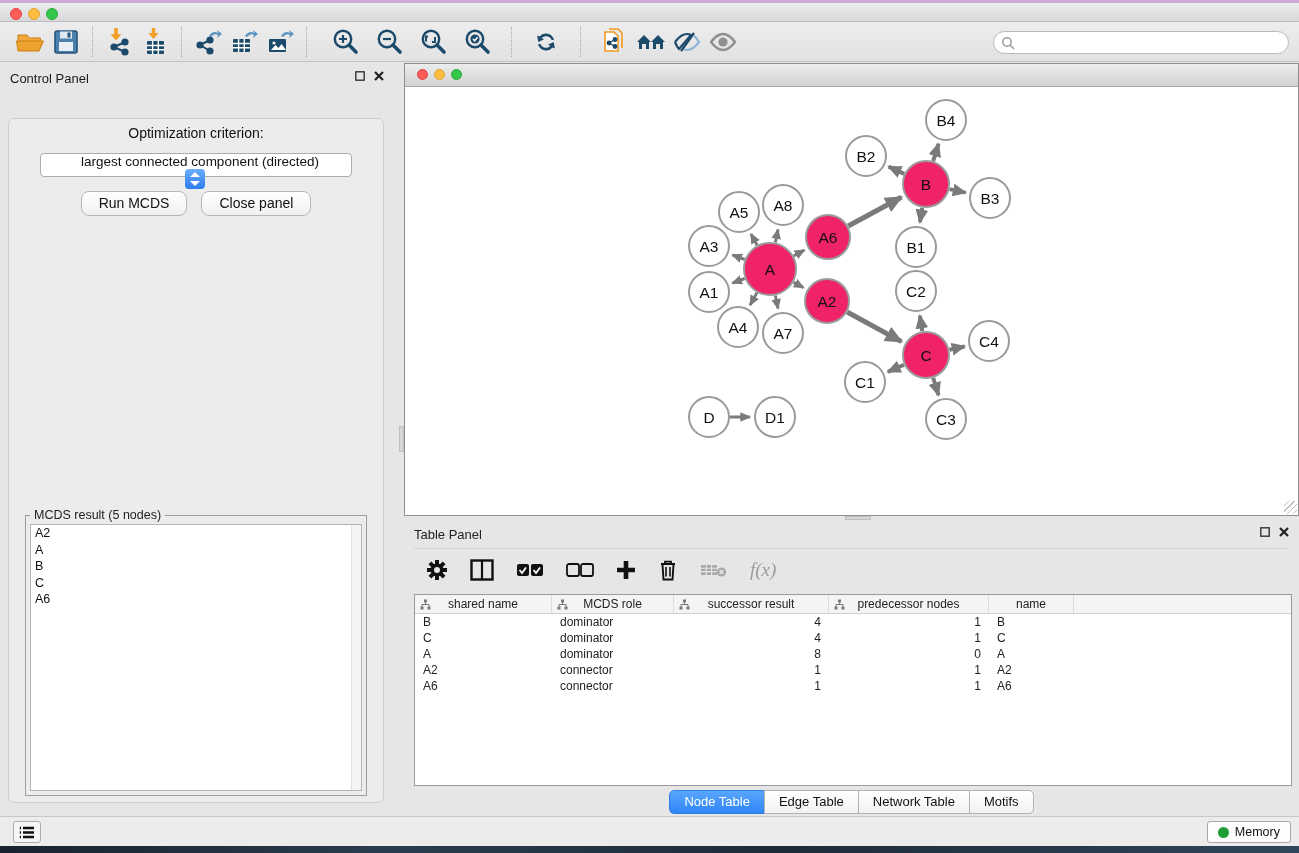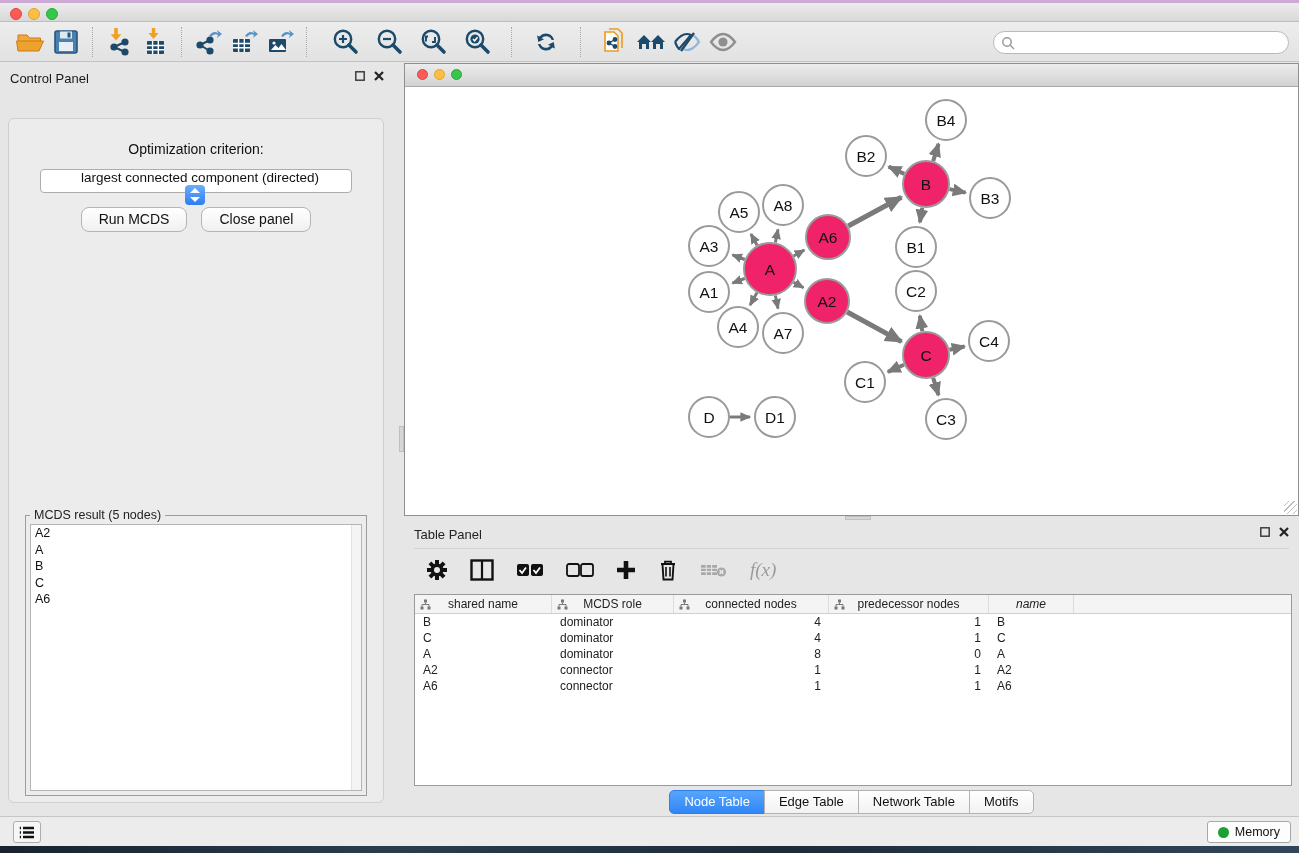--- a/index.html
+++ b/index.html
@@ -32,21 +32,21 @@
   .panel-head { position:absolute; left:10px; top:9px; font-size:13px; color:#1a1a1a; }
   .panel-ctrls { position:absolute; right:8px; top:9px; display:flex; gap:9px; align-items:center; }
   .seg-tabs { position:absolute; left:0; right:0; top:33px; display:flex; justify-content:center; }
   .seg-tab { padding:3px 13px 4px; background:linear-gradient(#ffffff,#f2f2f2); border:1px solid #b2b2b2;
     margin-left:-1px; font-size:13px; color:#111; }
   .seg-tab:first-child { border-radius:5px 0 0 5px; margin-left:0; }
   .seg-tab:last-child { border-radius:0 5px 5px 0; }
   .seg-tab.sel { background:linear-gradient(#59a5fc,#2f86f6); border-color:#2f7fe8; color:#fff; }
   .cp-body { position:absolute; left:8px; right:8px; top:56px; bottom:13px;
     background:#ececec; border:1px solid #cfcfcf; border-radius:6px; }
-  .opt-label { text-align:center; margin-top:22px; font-size:14px; color:#111; }
+  .opt-label { text-align:center; margin-top:6px; font-size:14px; color:#111; }
   .select-box { margin:12px auto 0; width:312px; height:24px; background:#fff; border:1px solid #adadad;
     border-radius:4px; display:flex; align-items:center; position:relative;flex-direction:column; }
   .select-box .val { flex:1; padding-left:8px; font-size:13.5px; color:#111; white-space:nowrap; }
   .stepper { width:20px; height:20px; margin-right:2px; border-radius:4px;
     background:linear-gradient(#6caefc,#2e7ef0); position:relative; flex:0 0 auto; }
   .stepper:before, .stepper:after { content:""; position:absolute; left:5px; border-left:5px solid transparent; border-right:5px solid transparent; }
   .stepper:before { top:3px; border-bottom:5px solid #fff; }
   .stepper:after { bottom:3px; border-top:5px solid #fff; }
   .btn-row { display:flex; justify-content:center; gap:14px; margin-top:14px; }
   .mac-btn { background:linear-gradient(#ffffff,#f0f0f0); border:1px solid #b5b5b5; border-radius:8px;
@@ -509,32 +509,32 @@
             </svg>
             <span>MCDS role</span>
           </div>
           <div class="dt-hcell" style="width: 155px;">
             <svg class="hicon" width="11" height="11" viewBox="0 0 11 11">
               <rect x="4" y="0.5" width="3" height="3" fill="#777"></rect>
               <rect x="0.5" y="7.5" width="3" height="3" fill="#777"></rect>
               <rect x="7.5" y="7.5" width="3" height="3" fill="#777"></rect>
               <path d="M5.5 3.5 v2 M2 7.5 v-2 h7 v2" fill="none" stroke="#777" stroke-width="1"></path>
             </svg>
-            <span>connected nodes</span>
+            <span>successor result</span>
           </div>
           <div class="dt-hcell" style="width: 160px;">
             <svg class="hicon" width="11" height="11" viewBox="0 0 11 11">
               <rect x="4" y="0.5" width="3" height="3" fill="#777"></rect>
               <rect x="0.5" y="7.5" width="3" height="3" fill="#777"></rect>
               <rect x="7.5" y="7.5" width="3" height="3" fill="#777"></rect>
               <path d="M5.5 3.5 v2 M2 7.5 v-2 h7 v2" fill="none" stroke="#777" stroke-width="1"></path>
             </svg>
             <span>predecessor nodes</span>
           </div>
-          <div class="dt-hcell" style="width: 85px; font-style: italic;">
+          <div class="dt-hcell" style="width: 85px;">
             <span>name</span>
           </div>
         </div>
       <div id="dt-body">
           <div class="dt-row">
             <div class="dt-cell" style="width: 137px;">B</div>
             <div class="dt-cell" style="width: 122px;">dominator</div>
             <div class="dt-cell num" style="width: 155px;">4</div>
             <div class="dt-cell num" style="width: 160px;">1</div>
             <div class="dt-cell" style="width: 85px;">B</div>

